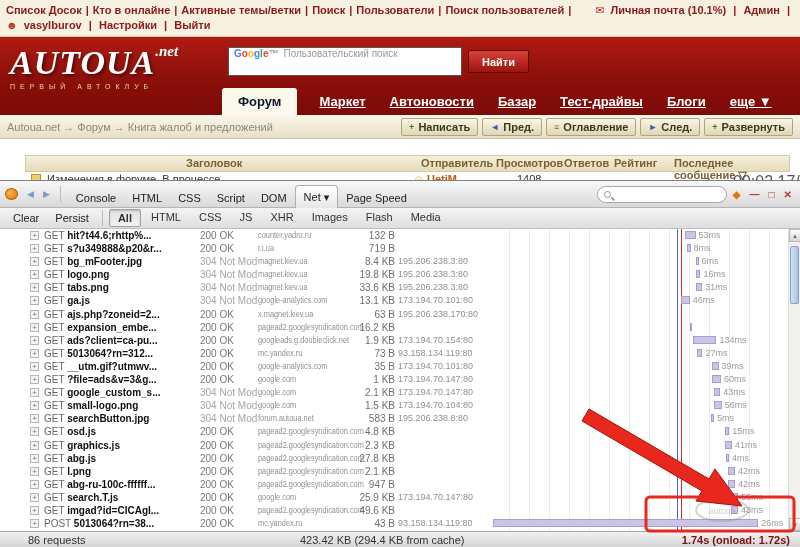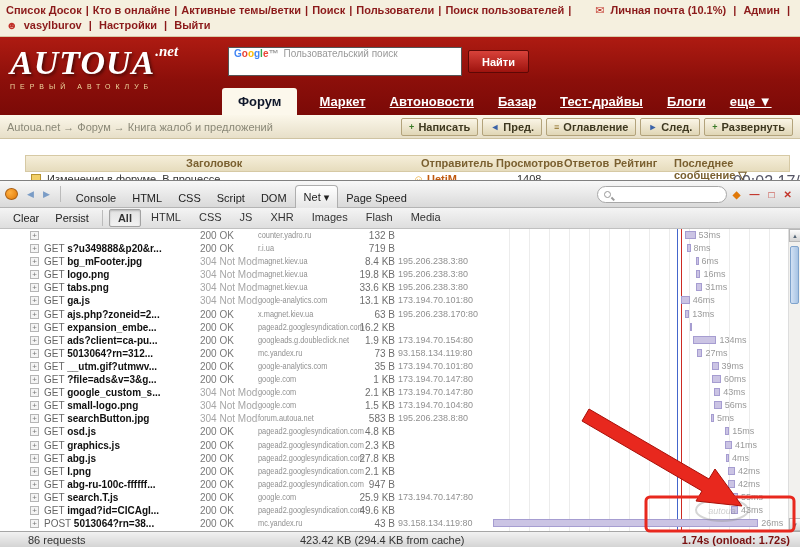--- a/index.html
+++ b/index.html
@@ -229,20 +229,21 @@
           <span class="ftab">Media</span>
         </span>
     </div>
     <div class="fb-list">
       <div class="timeline-bg">
         <span class="evline ev-blue"></span>
         <span class="evline ev-red"></span>
       </div>
     <div class="req">
           <span class="exp">+</span>
+          <span class="mu"><span class="m">GET </span><span class="u">hit?t44.6;rhttp%...</span></span>
           <span class="st">200 OK</span>
           <span class="dm">counter.yadro.ru</span>
           <span class="sz">132 B</span>
           <span class="ip"></span>
           <span class="tl">
             <span class="bar" style="left: 65.5%; width: 3.5%;"></span>
             <span class="ms" style="left: calc(69% + 3px);">53ms</span>
           </span>
         </div>
         <div class="req">
@@ -305,24 +306,20 @@
             <span class="ms" style="left: calc(67% + 3px);">46ms</span>
           </span>
         </div>
         <div class="req">
           <span class="exp">+</span>
           <span class="mu"><span class="m">GET </span><span class="u">ajs.php?zoneid=2...</span></span>
           <span class="st">200 OK</span>
           <span class="dm">x.magnet.kiev.ua</span>
           <span class="sz">63 B</span>
           <span class="ip">195.206.238.170:80</span>
-          <span class="tl">
-            <span class="bar" style="left: 65.5%; width: 1.4%;"></span>
-            <span class="ms" style="left: calc(66.9% + 3px);">13ms</span>
-          </span>
         </div>
         <div class="req">
           <span class="exp">+</span>
           <span class="mu"><span class="m">GET </span><span class="u">expansion_embe...</span></span>
           <span class="st">200 OK</span>
           <span class="dm">pagead2.googlesyndication.com</span>
           <span class="sz">16.2 KB</span>
           <span class="ip"></span>
           <span class="tl">
             <span class="bar" style="left: 67%; width: 0.8%;"></span>

